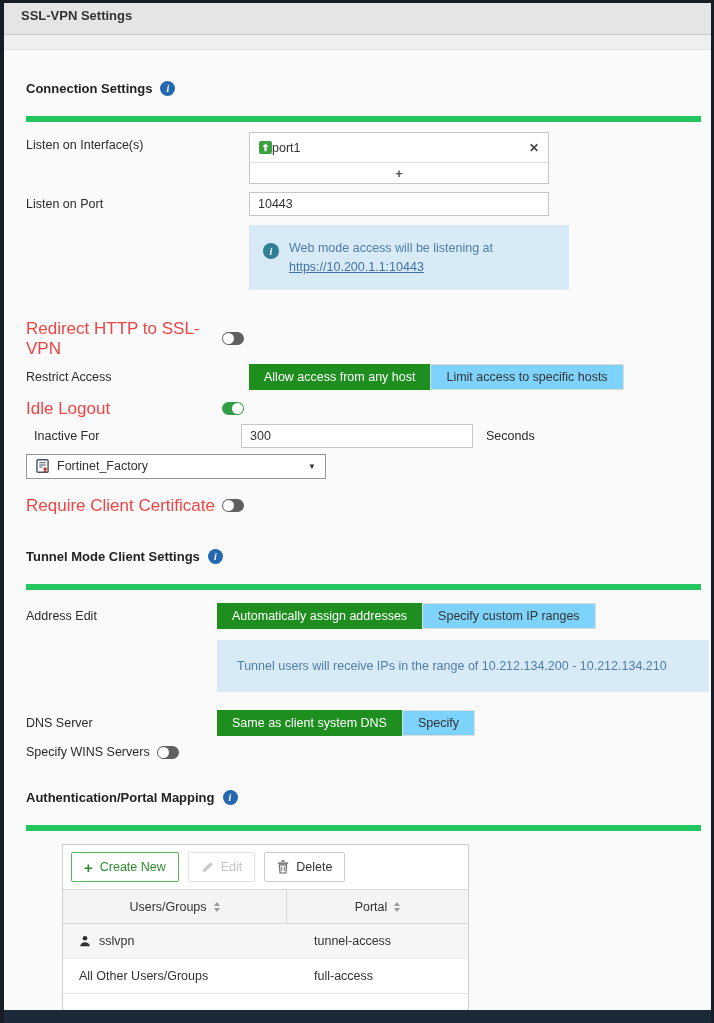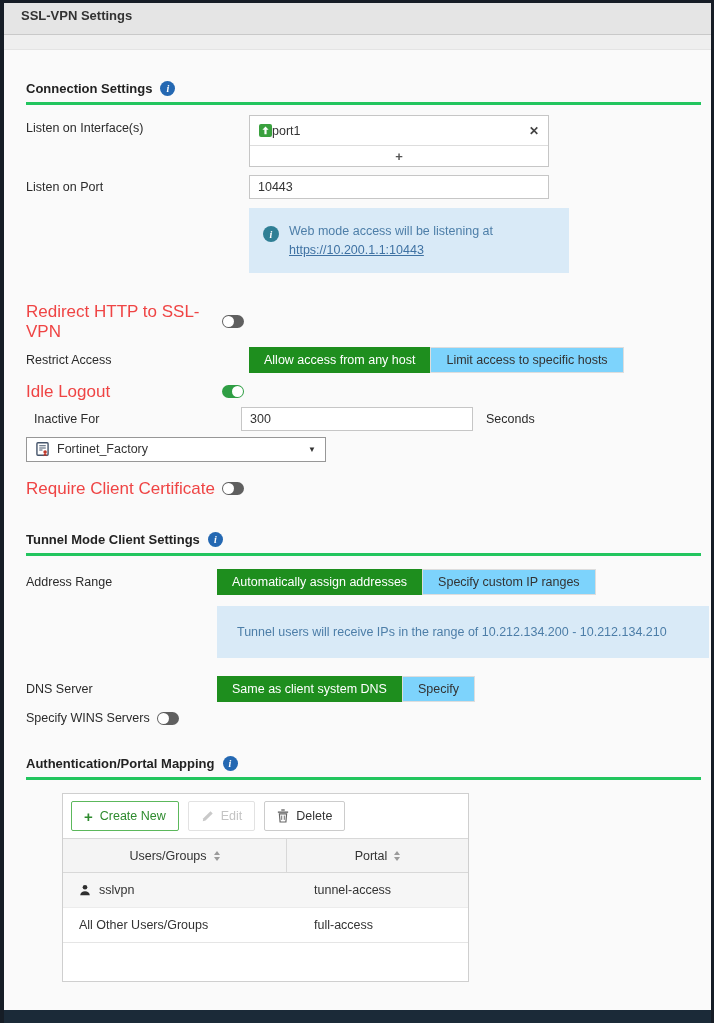--- a/index.html
+++ b/index.html
@@ -10,21 +10,21 @@
     border-top:3px solid #161d26; border-left:4px solid #161d26; border-right:3px solid #161d26;
   }
   .titlebar{
     height:32px; background:#e5e5e5; border-bottom:1px solid #c9c9c9;
     line-height:26px; padding-left:17px; font-size:13px; font-weight:700; color:#333;
   }
   .substrip{ height:15px; background:#efefef; border-bottom:1px solid #e4e4e4; }
   .content{ padding-left:22px; }
 
   .section-h{ display:flex; align-items:center; gap:8px; font-size:13px; font-weight:700;
-    color:#222; padding-bottom:6px; border-bottom:3px solid #22c55e; margin-right:10px; }
+    color:#222; padding-bottom:20px; border-bottom:6px solid #22c55e; margin-right:10px; }
   .info-badge{ width:15px; height:15px; border-radius:50%; background:#2468b2; color:#fff;
     font-size:10px; font-style:italic; font-weight:700; display:flex; align-items:center;
     justify-content:center; font-family:"Liberation Serif", serif; flex-shrink:0; }
 
   .frow{ display:flex; align-items:center; }
   .lbl{ width:223px; font-size:12.5px; color:#2b2b2b; flex-shrink:0; }
   .lbl-t{ width:196px; font-size:17px; color:#ef4444; flex-shrink:0; }
   .lbl2{ width:191px; font-size:12.5px; color:#2b2b2b; flex-shrink:0; }
   .lbl-ind{ width:215px; padding-left:8px; font-size:12.5px; color:#2b2b2b; flex-shrink:0; }
 
@@ -187,21 +187,21 @@
           <span class="knob"></span>
         </span>
     </div>
 
     <div class="section-h mt33">
       <span>Tunnel Mode Client Settings</span>
       <span class="info-badge">i</span>
     </div>
 
     <div class="frow mt13">
-      <span class="lbl2">Address Range</span>
+      <span class="lbl2">Address Edit</span>
       <div class="seg">
         <span class="sel-on">Automatically assign addresses</span>
         <span class="sel-off">Specify custom IP ranges</span>
       </div>
     </div>
 
     <div class="note2">
       <span class="note-txt">Tunnel users will receive IPs in the range of 10.212.134.200 - 10.212.134.210</span>
     </div>
 

